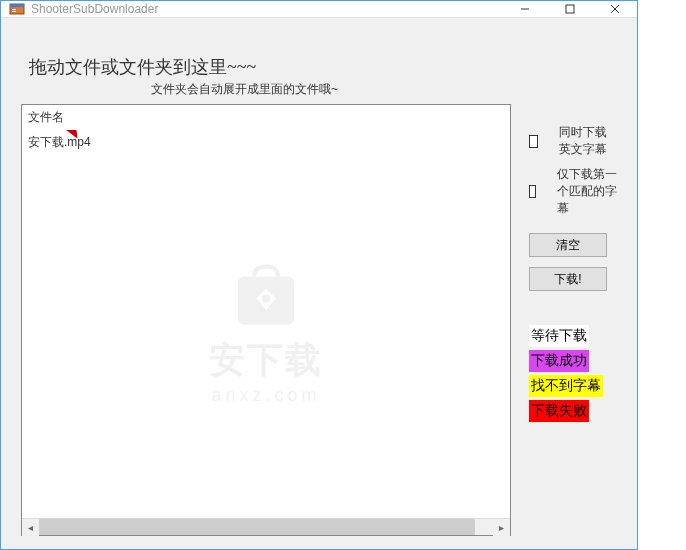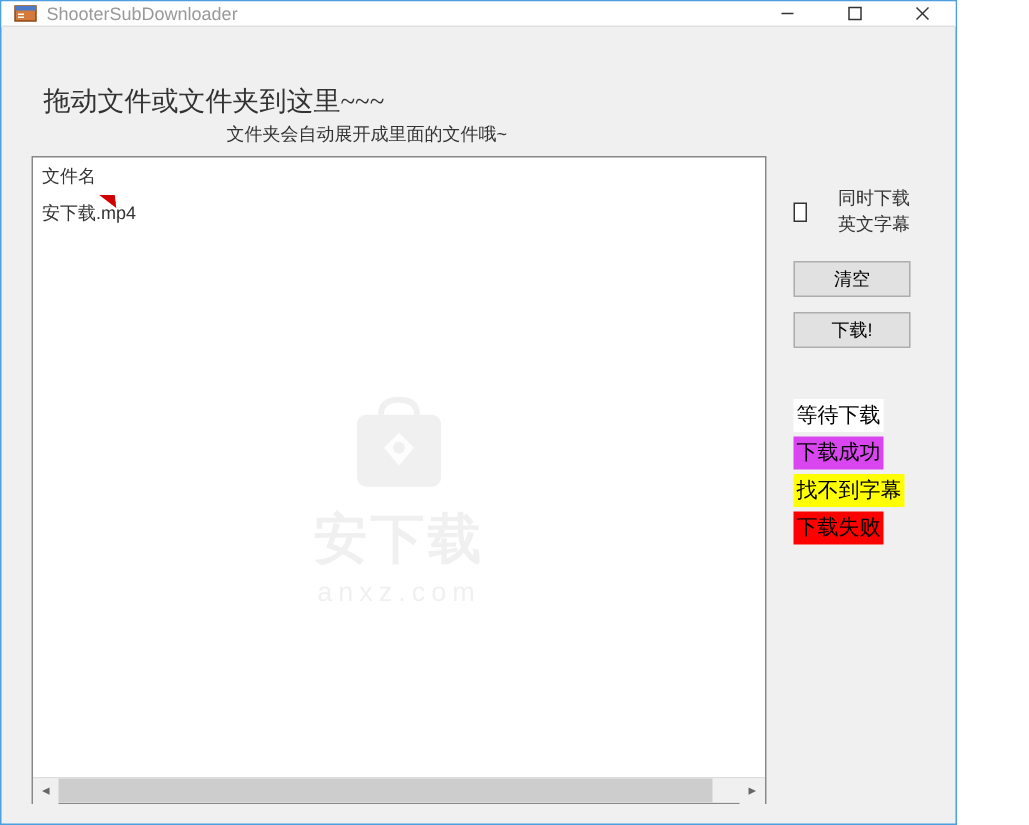--- a/index.html
+++ b/index.html
@@ -334,20 +334,24 @@
           <div class="hscroll-btn">▸</div>
         </div>
       </div>
 
       <div class="side-panel">
 
         <div class="checkbox-row" style="margin-top:18px;">
           <div class="checkbox"></div>
           <span class="label">同时下载英文字幕</span>
         </div>
+        <div class="checkbox-row">
+          <div class="checkbox"></div>
+          <span class="label">仅下载第一个匹配的字幕</span>
+        </div>
 
         <div class="btn" style="margin-top:12px;">
           <span>清空</span>
         </div>
         <div class="btn" style="margin-top:6px;">
           <span>下载!</span>
         </div>
 
         <div class="status-labels">
           <span class="status-label" style="background: rgb(255, 255, 255); color: rgb(0, 0, 0);">等待下载</span>

